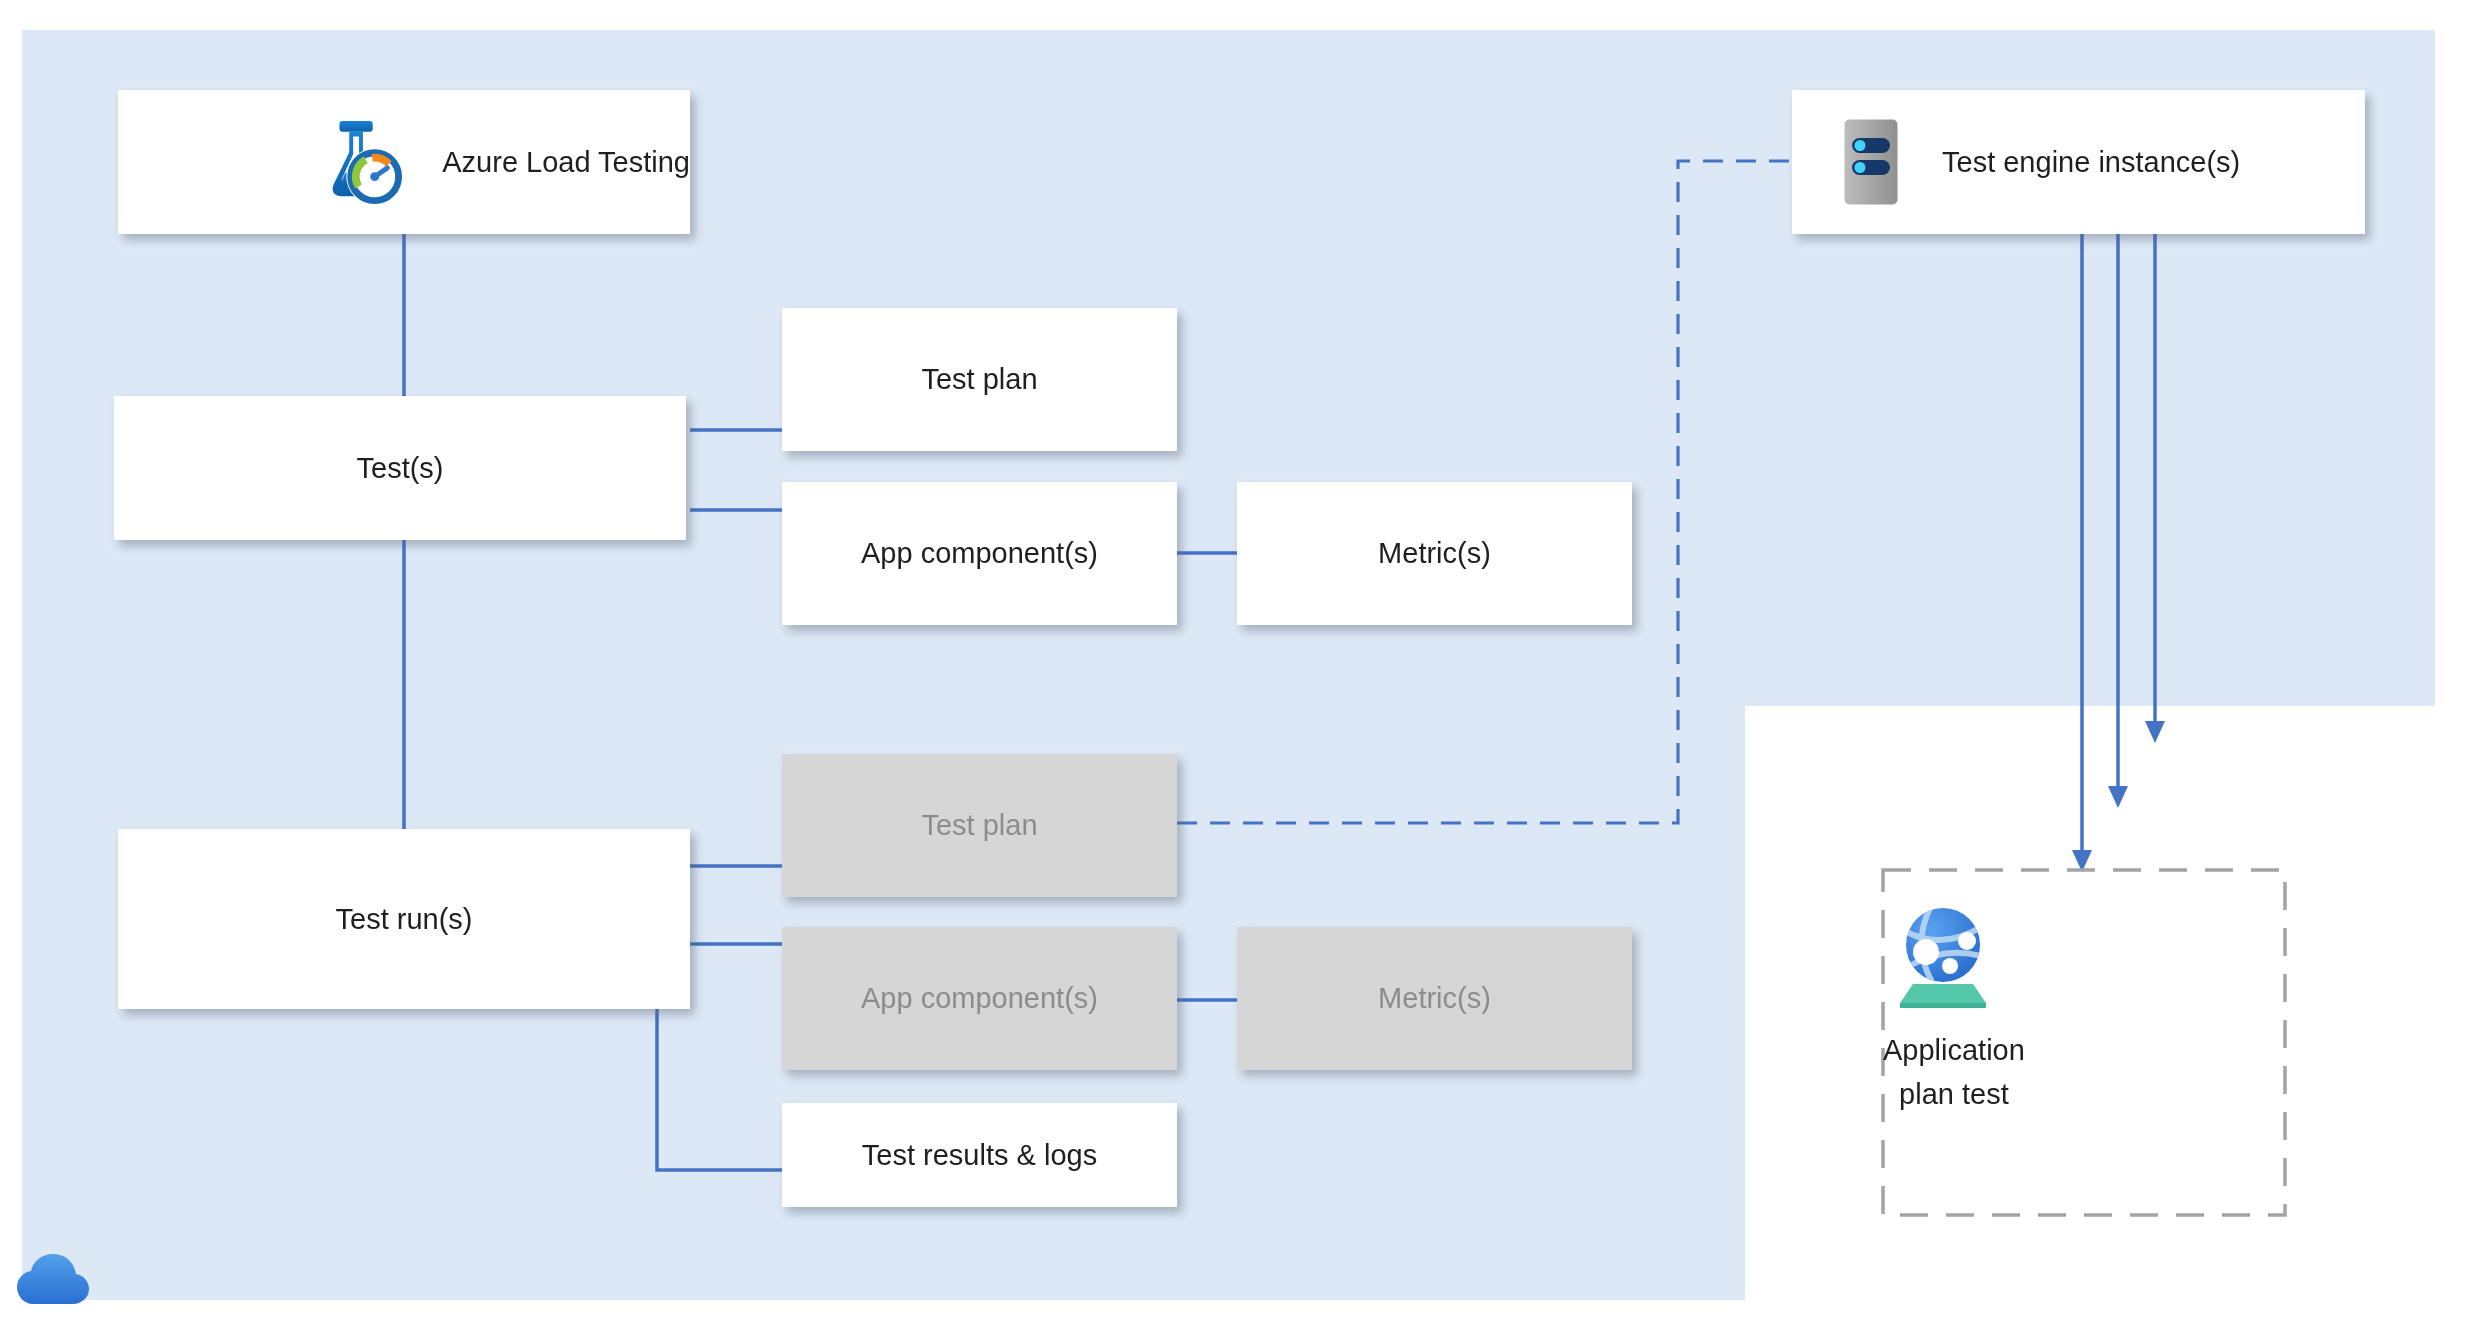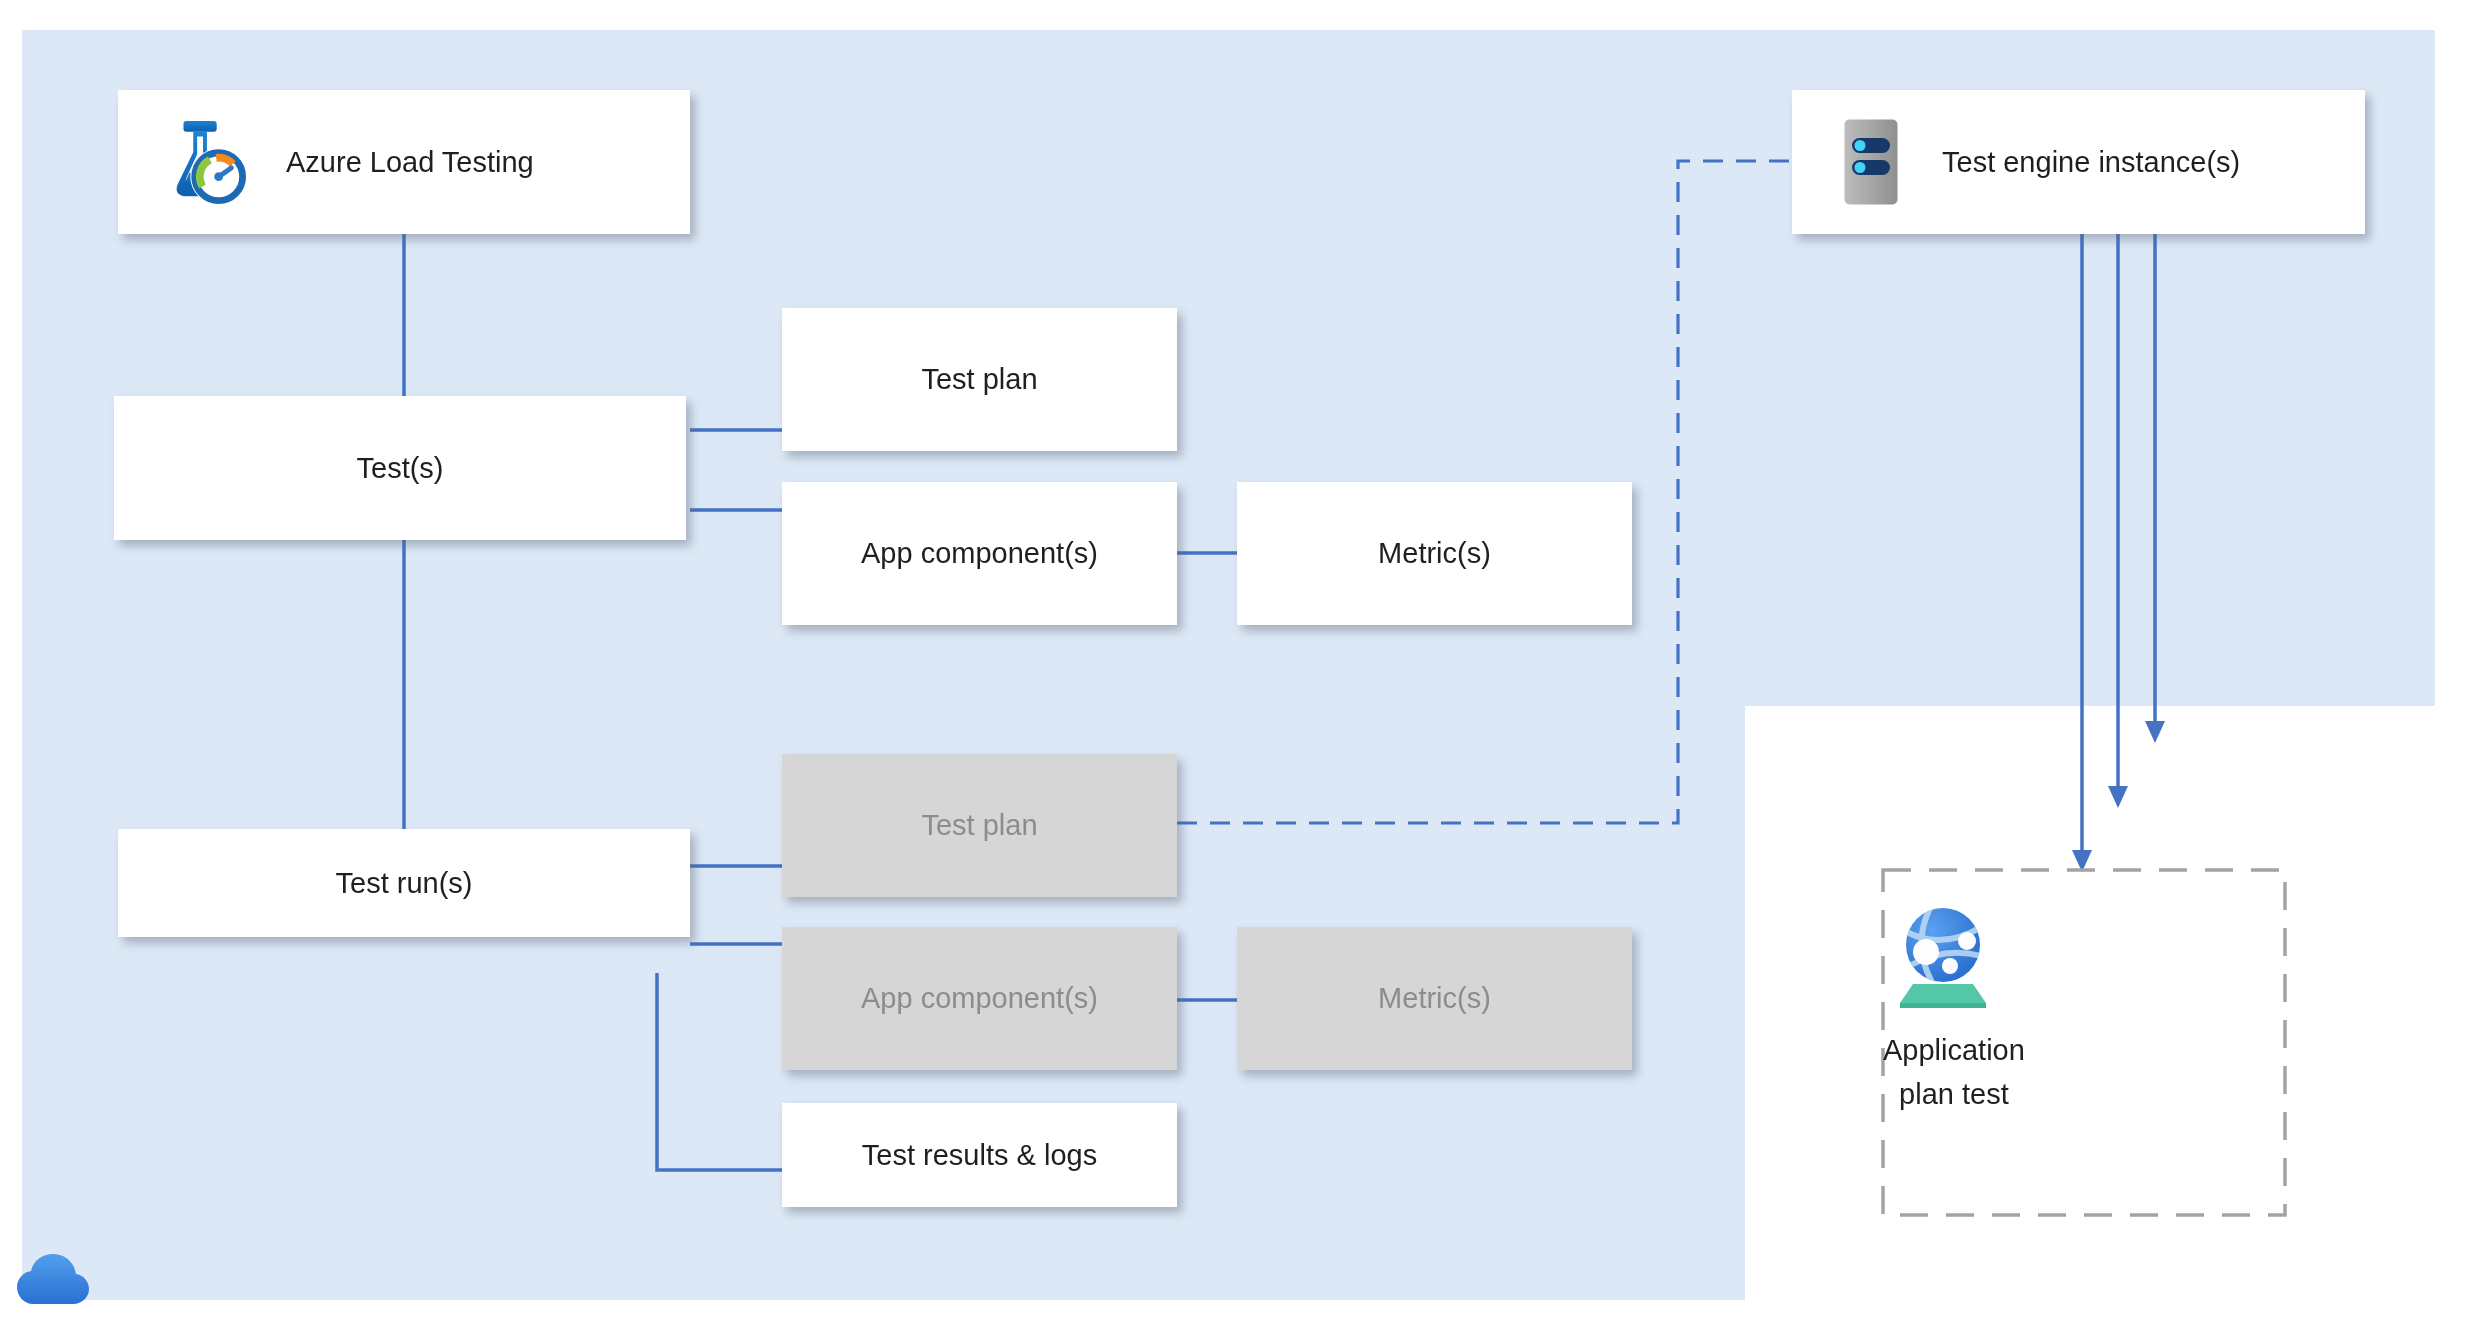--- a/index.html
+++ b/index.html
@@ -63,21 +63,21 @@
     <path class="edge" d="M2082 234 V850"></path>
     <polygon class="arrowhead" points="2072,850 2092,850 2082,872"></polygon>
     <path class="edge" d="M2118 234 V786"></path>
     <polygon class="arrowhead" points="2108,786 2128,786 2118,808"></polygon>
     <path class="edge" d="M2155 234 V721"></path>
     <polygon class="arrowhead" points="2145,721 2165,721 2155,743"></polygon>
 
     <rect class="dash-rect" x="1883" y="870" width="402" height="345"></rect>
   </svg>
 
-  <div class="node icon-row" style="left:118px;top:90px;width:572px;height:144px;padding-left:42px;gap:38px;box-sizing:border-box;">
+  <div class="node icon-row" style="left:118px;top:90px;width:572px;height:144px;padding-left:42px;gap:38px;box-sizing:border-box;justify-content:flex-end;">
     <svg class="icon" width="88" height="88" viewBox="0 0 90 90">
       <defs>
         <linearGradient id="flaskG" x1="0" y1="0" x2="0" y2="1">
           <stop offset="0" stop-color="#1c83d6"></stop>
             <stop offset="1" stop-color="#0d61ad"></stop>
         </linearGradient>
       </defs>
       <path d="M27 3 h28 a3 3 0 0 1 3 3 v5 a3 3 0 0 1 -3 3 h-28 a3 3 0 0 1 -3 -3 v-5 a3 3 0 0 1 3 -3 z" fill="url(#flaskG)"></path>
       <path d="M34 14 h14 v21 l16 33 c3 7 -1 12 -8 12 H26 c-7 0 -11 -5 -8 -12 l16 -33 z" fill="url(#flaskG)"></path>
       <path d="M38 19 h6 v18 l11 24 c2 4 -1 6 -4 6 H31 c-3 0 -6 -2 -4 -6 l11 -24 z" fill="#ffffff"></path>
@@ -103,21 +103,21 @@
   </div>
 
   <div class="node" style="left:782px;top:482px;width:395px;height:143px;">
     <span>App component(s)</span>
   </div>
 
   <div class="node" style="left:1237px;top:482px;width:395px;height:143px;">
     <span>Metric(s)</span>
   </div>
 
-  <div class="node" style="left:118px;top:829px;width:572px;height:108px;">
+  <div class="node" style="left:118px;top:829px;width:572px;height:180px;">
     <span>Test run(s)</span>
   </div>
 
   <div class="node gray" style="left:782px;top:754px;width:395px;height:143px;">
     <span>Test plan</span>
   </div>
 
   <div class="node gray" style="left:782px;top:927px;width:395px;height:143px;">
     <span>App component(s)</span>
   </div>

